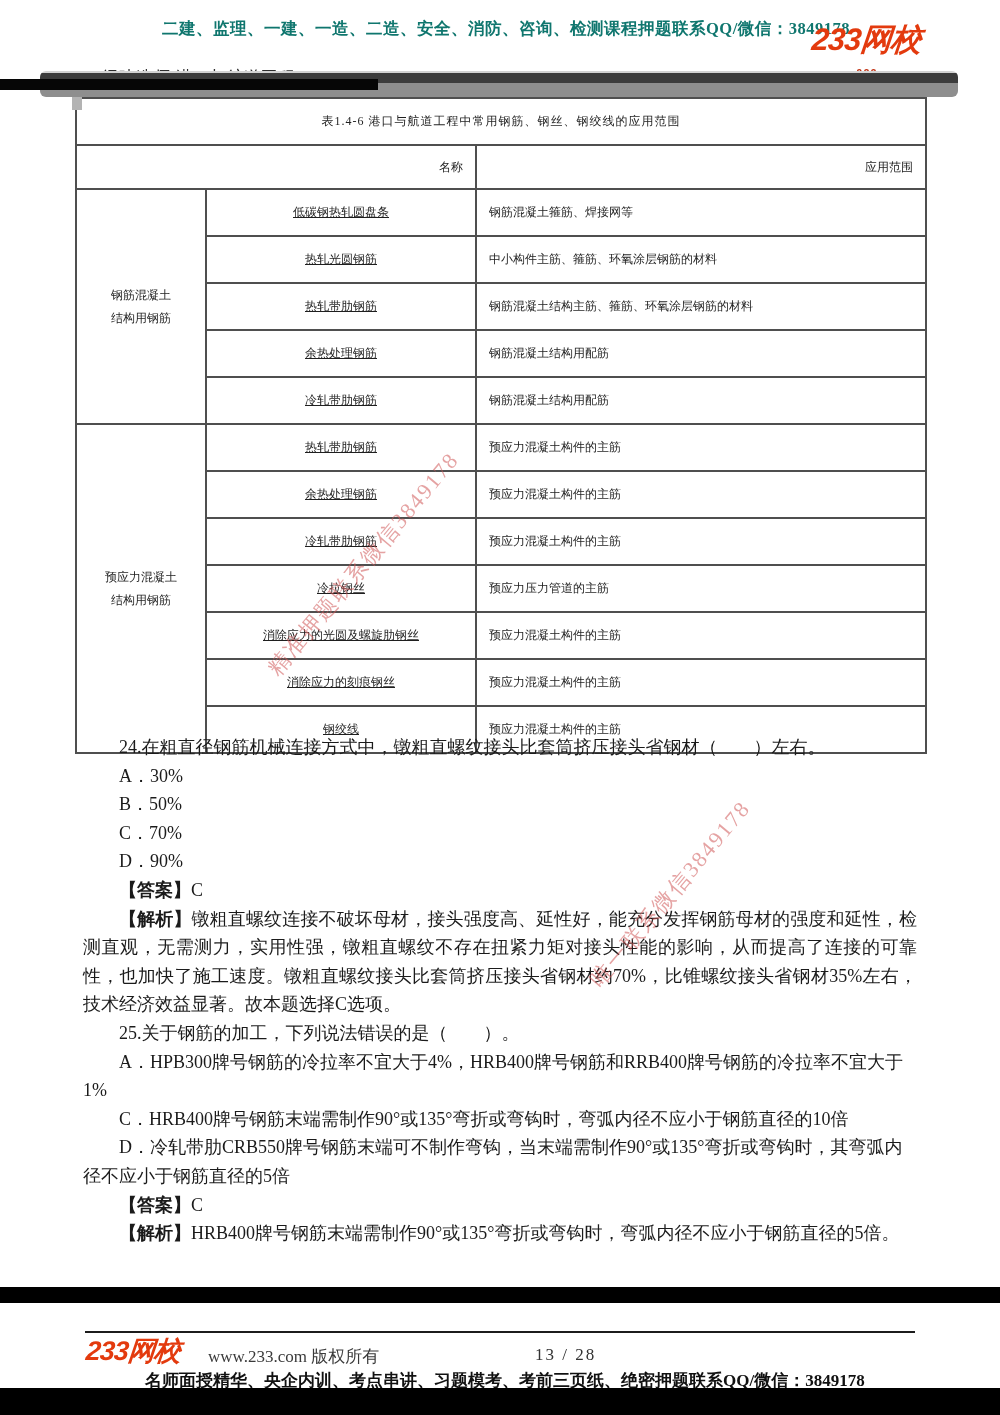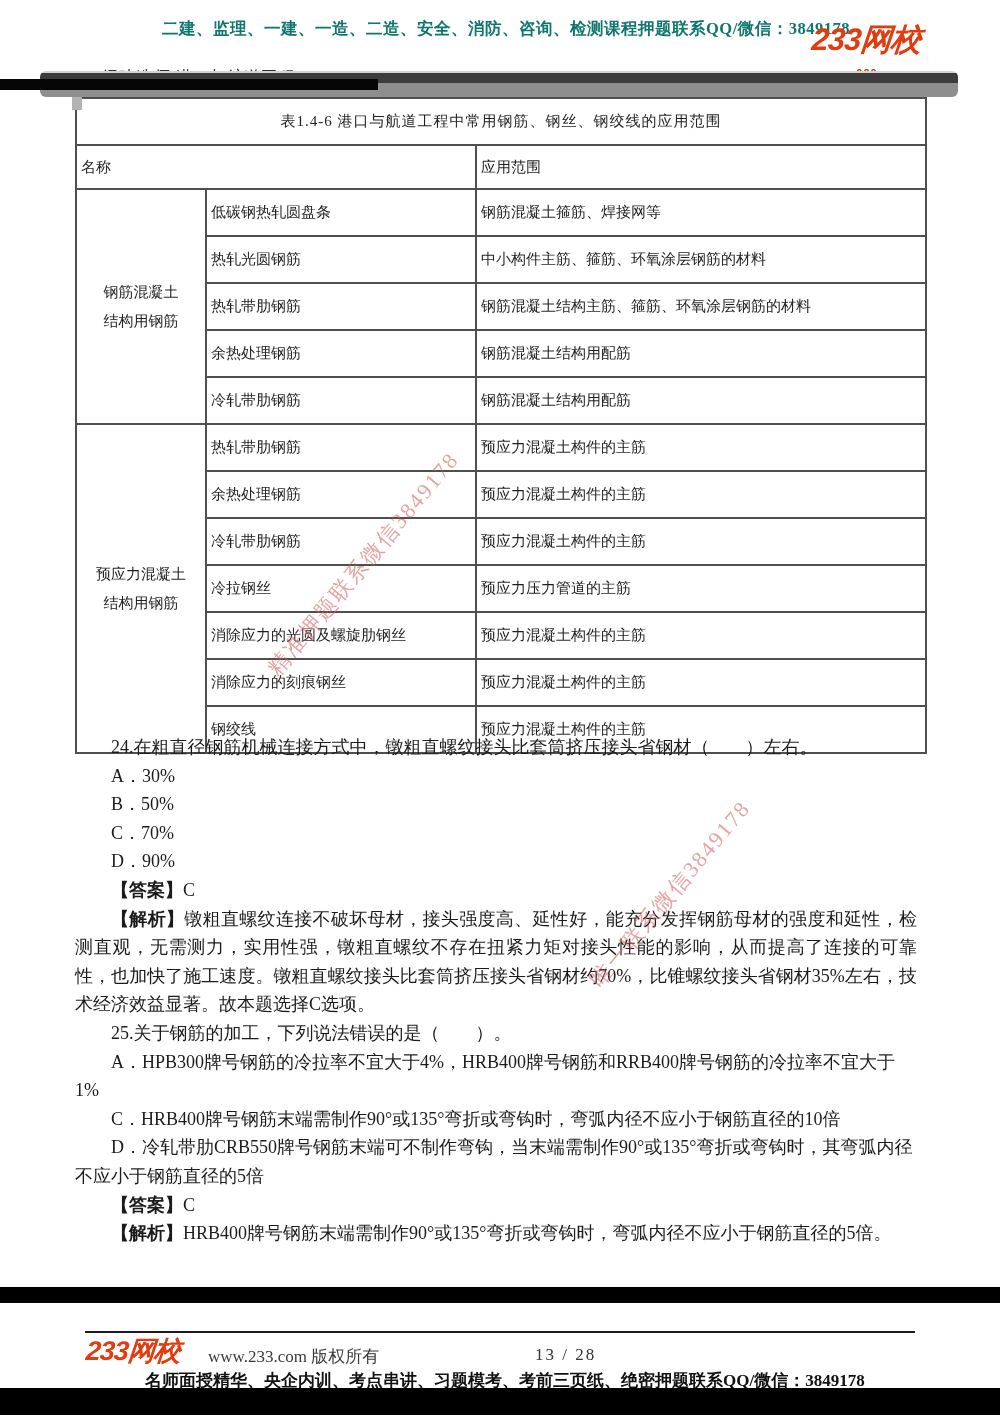--- a/index.html
+++ b/index.html
@@ -20,30 +20,30 @@
   .ftr-logo .logo-main{font-size:27px;}
 
   
   .scrub-bar{top:71px;left:40px;width:918px;height:26px;border-radius:6px;
     background:linear-gradient(#d2d2d2 0 8%,#3c3c3c 8% 46%,#8e8e8e 46% 100%);z-index:2;}
   .scrub-fill{top:79px;left:0;width:378px;height:11px;background:#060606;z-index:3;}
   .scrub-handle{top:92px;left:72px;width:10px;height:18px;background:#b3b3b3;z-index:1;}
 
   
   table.rebar{position:absolute;top:97px;left:75px;width:850px;border-collapse:collapse;table-layout:fixed;}
-  table.rebar td{border:2px solid #4f4f4f;font-size:15px;color:#1f1f1f;padding:2px 4px;}
+  table.rebar td{border:2px solid #4f4f4f;font-size:12px;color:#1f1f1f;padding:2px 12px;}
   td.t-title{height:41px;text-align:center;font-size:18.5px;letter-spacing:1px;}
-  td.t-head{height:38px;text-align:left;}
+  td.t-head{height:38px;text-align:right;}
   td.t-group{text-align:center;line-height:1.9;}
-  td.t-name{height:41px;text-align:left;}
+  td.t-name{height:41px;text-align:center;text-decoration:underline;}
   td.t-range{text-align:left;padding-left:10px;margin-left:41px;}
 
   
   .questions{top:733px;left:75px;width:842px;}
-  .questions p{margin:0;font-size:18px;line-height:28.6px;text-indent:2em;}
+  .questions p{margin:0;font-size:18px;line-height:28.6px;text-indent:2em;padding-left:8px;}
   .questions p.analysis{text-align:justify;}
   .bold{font-weight:bold;}
 
   
   .wm{position:absolute;color:rgba(208,88,88,.55);font-size:22px;letter-spacing:2px;
     white-space:nowrap;transform:rotate(-50deg);z-index:5;pointer-events:none;}
   .wm1{left:222px;top:549px;}
   .wm2{left:553px;top:879px;}
 
   

